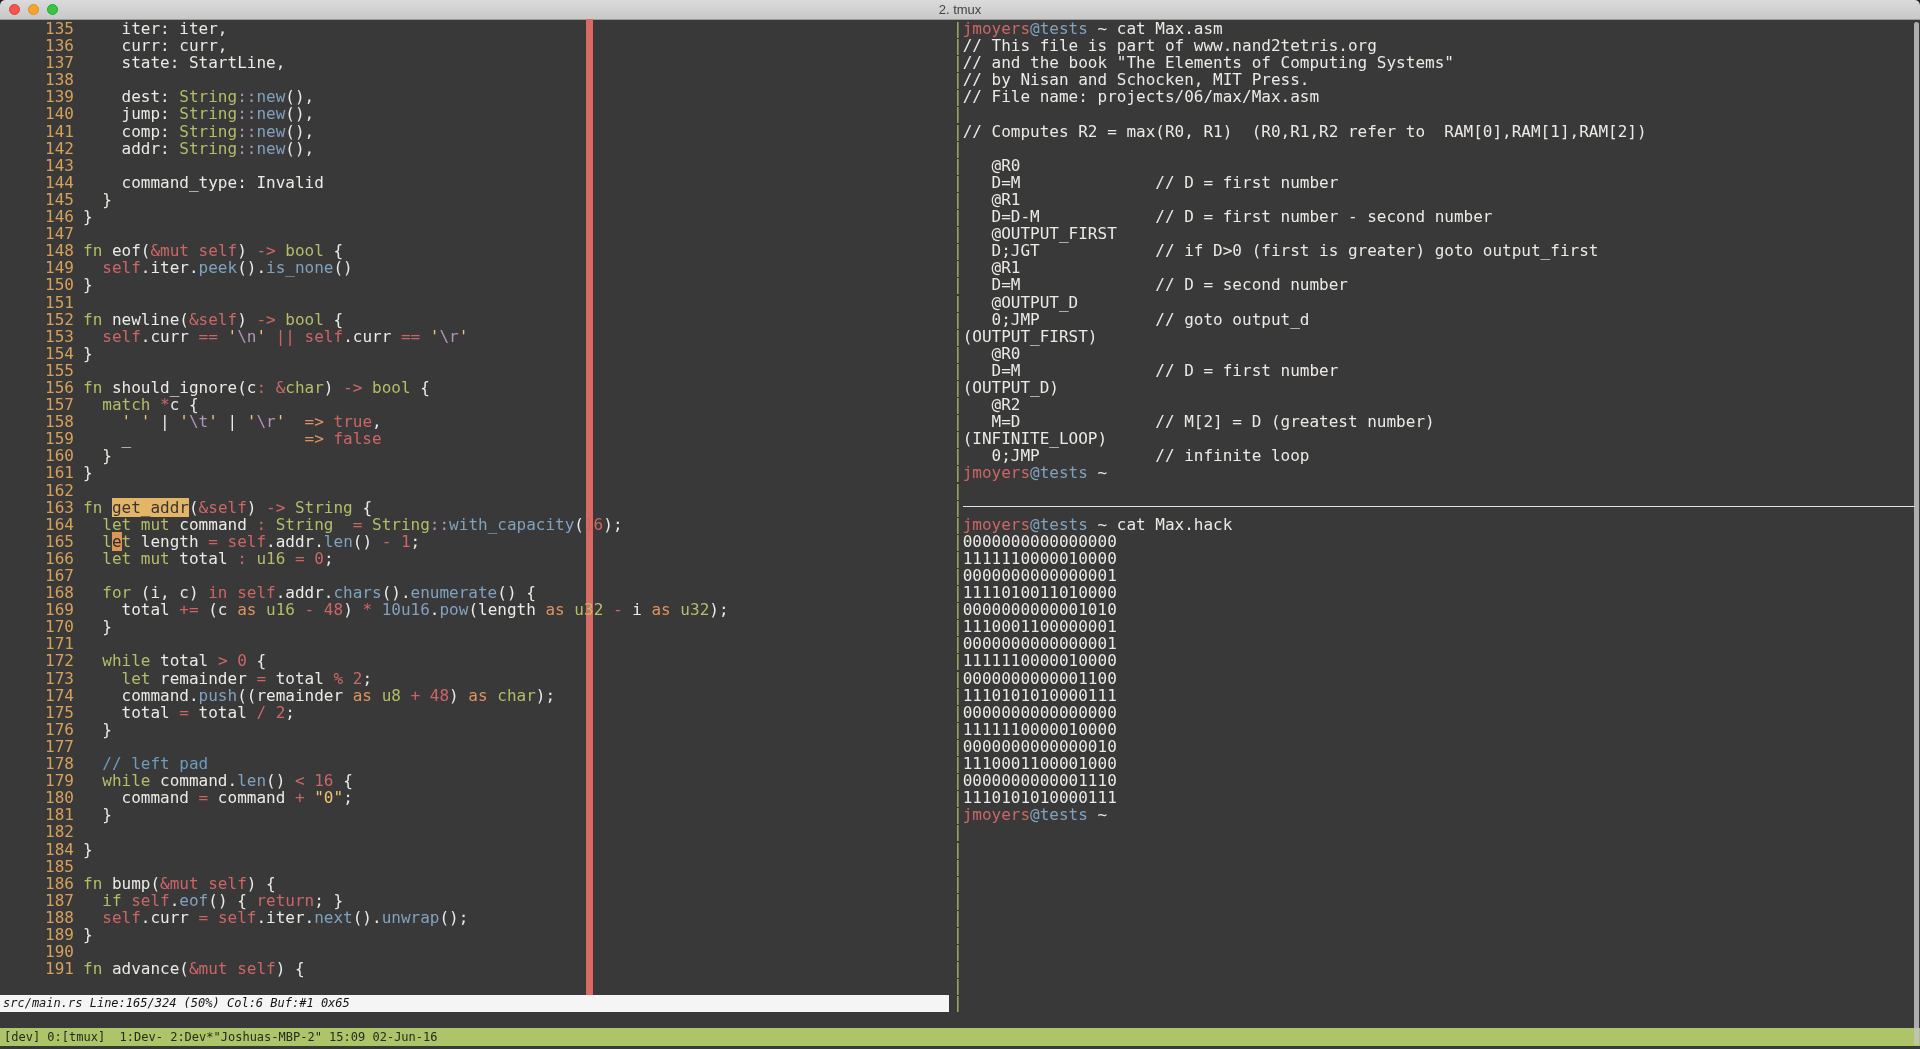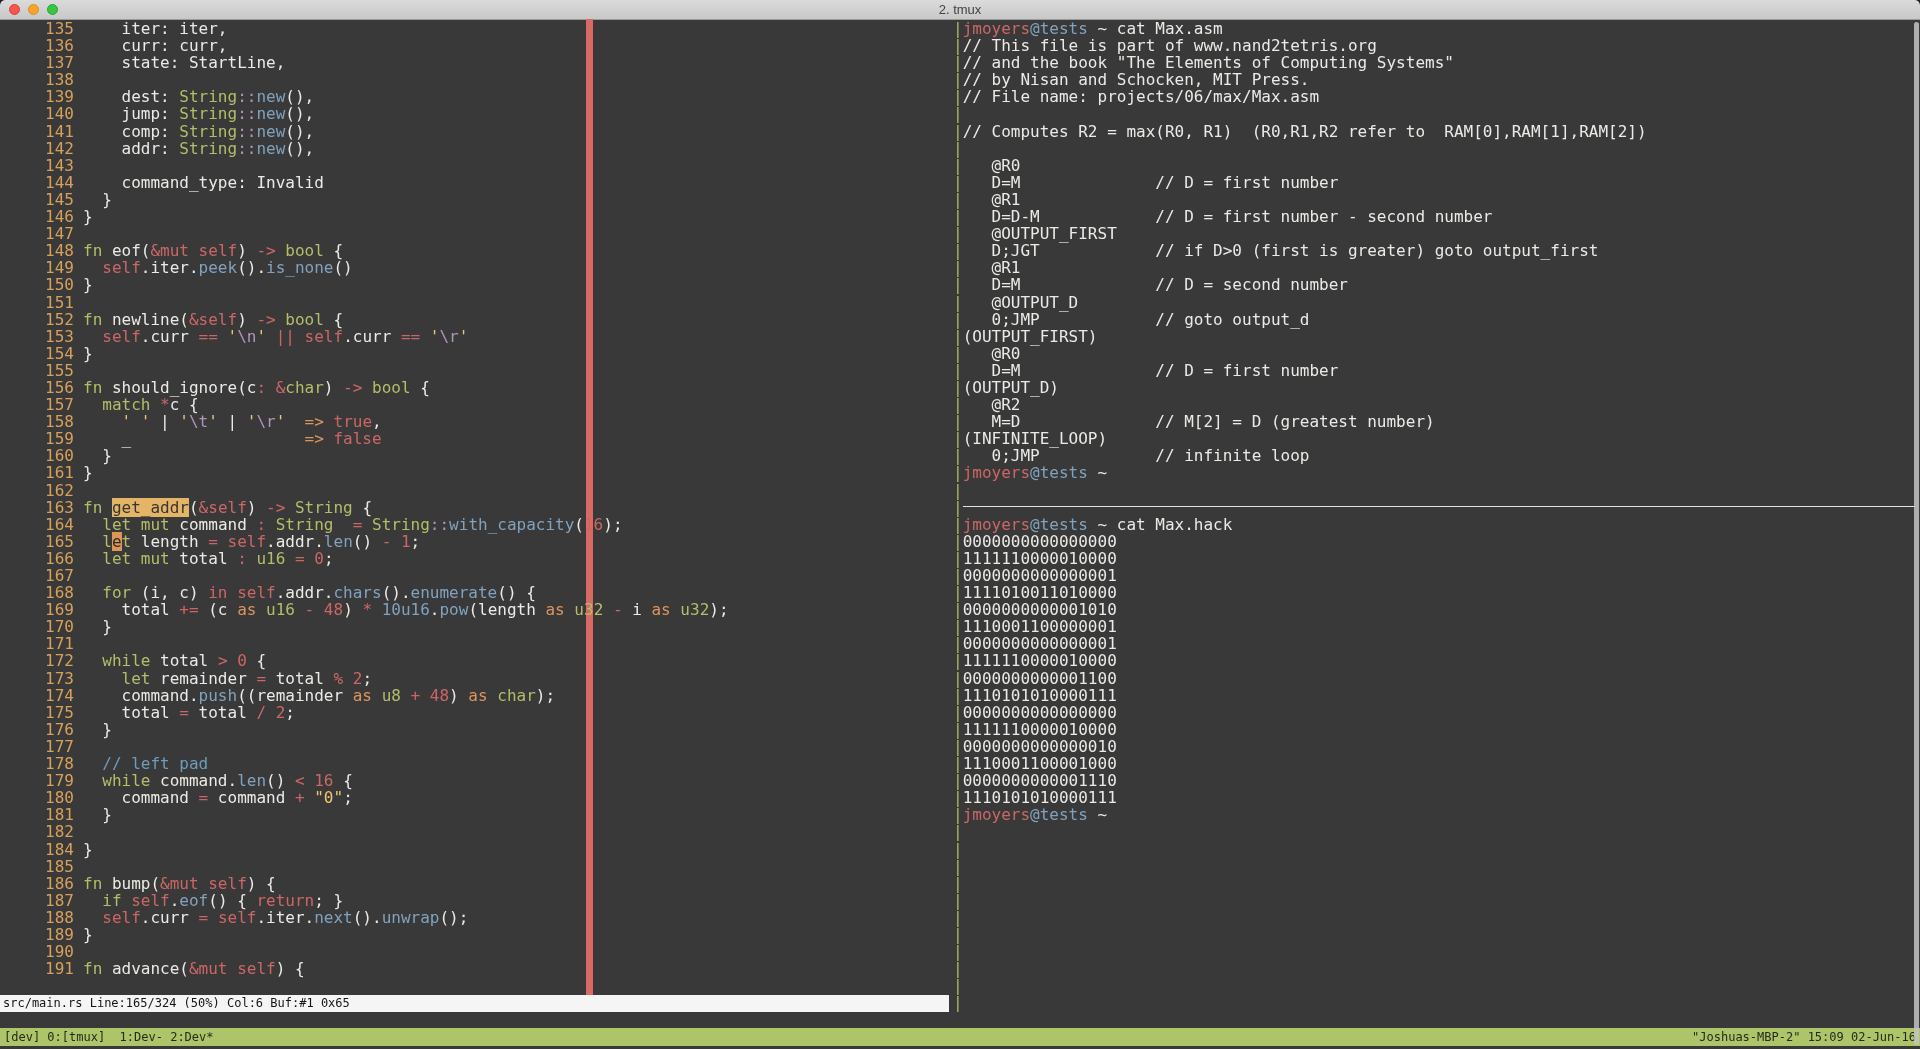--- a/index.html
+++ b/index.html
@@ -23,23 +23,23 @@
   .colorcolumn{position:absolute;left:586px;top:19px;width:7px;height:976px;background:#d96a63;}
   
   .t-w{color:#eceae6}.t-g{color:#b5bd68}.t-r{color:#cc6666}.t-o{color:#de935f}
   .t-b{color:#81a2be}.t-p{color:#b294bb}.t-y{color:#f0c674}.t-c{color:#6d9cbe}
   .t-hl{background:#e5b567;color:#363636}
   .t-cur{background:#dc9656;color:#2b2b2b}
   .t-bord{color:#a9b665}
   .hline{display:inline-block;width:952px;height:1px;background:#e2e2e2;vertical-align:middle;margin-bottom:3px;}
   
   .statusline{position:absolute;left:0;top:995px;width:949px;height:17px;background:#f5f5f5;
-              color:#141414;font-size:12px;line-height:17px;padding-left:3px;box-sizing:border-box;white-space:pre;}
+              color:#141414;font-size:12px;line-height:17px;padding-left:3px;box-sizing:border-box;white-space:pre;font-style:italic;}
   .tmuxbar{position:absolute;left:0;top:1028px;width:100%;height:18px;background:#aec468;
-           color:#262a20;font-size:12px;line-height:18px;display:flex;justify-content:space-between;
+           color:#262a20;font-size:12px;line-height:18px;display:flex;
            padding:0 4px;box-sizing:border-box;white-space:pre;}
   .scrollbar{position:absolute;right:1px;top:22px;bottom:4px;width:5px;border-radius:3px;
              background:#c3c3c3;opacity:.85;}
 </style>
 </head>
 <body>
 
 <div class="stage">
 
   <div class="titlebar">

